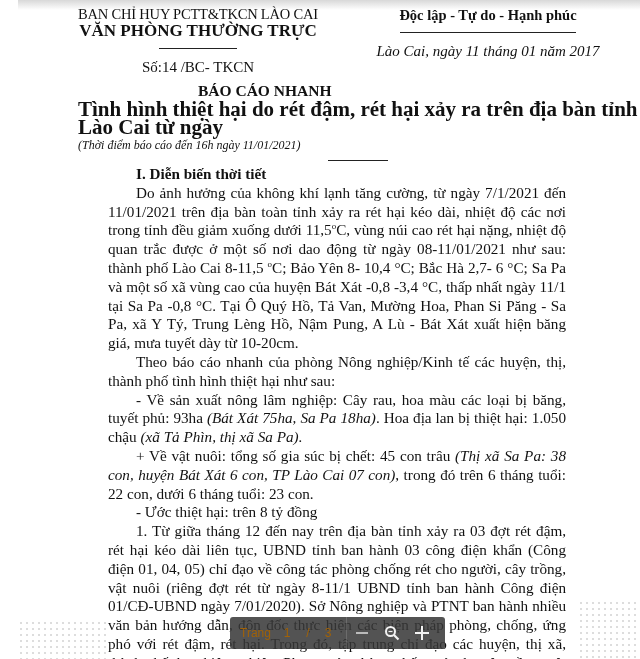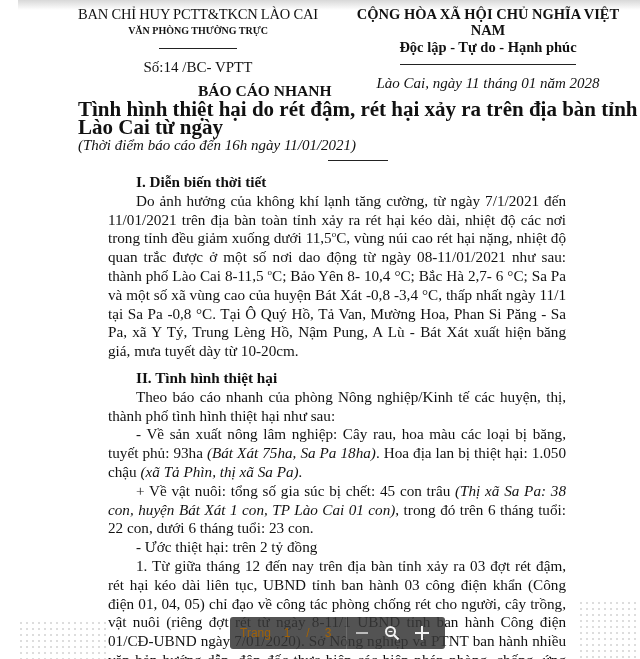--- a/index.html
+++ b/index.html
@@ -5,37 +5,37 @@
   * { box-sizing: border-box; margin: 0; padding: 0; }
   html, body { width: 640px; height: 659px; overflow: hidden; background: #ffffff; }
   body { position: relative; font-family: "Liberation Serif", "DejaVu Serif", serif; color: #111; }
   .top-shade { position: absolute; left: 0; top: 0; width: 640px; height: 10px;
     background: linear-gradient(#d8d8d8, rgba(255,255,255,0)); z-index: 2; }
   .page { position: absolute; left: 18px; top: 0; width: 640px; height: 659px; background: #fff; padding-left: 34px; }
 
   .hdr-left { position: absolute; left: 60px; top: 6px; width: 240px; text-align: center; }
   .hdr-right { position: absolute; left: 320px; top: 6px; width: 300px; text-align: center; }
   .org1 { font-size: 14.5px; line-height: 16px; letter-spacing: -0.2px; }
-  .org2 { font-size: 10px; font-weight: bold; line-height: 18px; }
+  .org2 { font-size: 17px; font-weight: bold; line-height: 18px; }
   .nat1 { font-size: 14.5px; font-weight: bold; line-height: 16px; }
   .nat2 { font-size: 14.5px; font-weight: bold; line-height: 18px; }
   .rule { height: 1px; background: #222; margin: 8px auto 0 auto; }
   .rule.left { width: 78px; }
   .rule.right { width: 176px; }
   .docno { font-size: 15px; margin-top: 10px; }
   .date { font-size: 15px; font-style: italic; margin-top: 10px; }
 
   .title-block { position: absolute; left: 60px; top: 82px; width: 560px; }
   .t1 { font-size: 15.5px; font-weight: bold; line-height: 18px; padding-left: 120px; }
   .t2 { font-size: 21px; font-weight: bold; line-height: 18px; }
-  .t4 { font-size: 15px; font-style: italic; line-height: 18px; }
+  .t4 { font-size: 12px; font-style: italic; line-height: 18px; }
   .rule.center { width: 60px; margin-top: 6px; }
 
   .body { position: absolute; left: 90px; top: 165px; width: 458px; font-size: 15.2px; line-height: 18.8px; }
-  .h { font-weight: bold; text-indent: 28px; margin-top: 8px; }
+  .h { font-weight: bold; text-indent: 28px; margin-top: 0; }
   .p { text-align: justify; text-indent: 28px; }
   .p .i { font-style: italic; }
   sup { font-size: 9px; vertical-align: super; line-height: 0; }
 
   .toolbar { position: absolute; left: 212px; top: 617px; width: 215px; height: 32px;
     background: rgba(55,55,55,0.86); border-radius: 3px; display: flex; align-items: center;
     color: #a16207; font-family: "Liberation Sans", "DejaVu Sans", sans-serif; font-size: 12px; z-index: 5; }
   .tb-label { margin-left: 10px; width: 36px; }
   .tb-cur { width: 22px; text-align: center; }
   .tb-sep { width: 20px; text-align: center; }
@@ -49,46 +49,44 @@
 </head>
 <body>
 
 <div class="page">
   <div class="top-shade"></div>
 
   <div class="hdr-left">
     <div class="org1">BAN CHỈ HUY PCTT&amp;TKCN LÀO CAI</div>
     <div class="org2">VĂN PHÒNG THƯỜNG TRỰC</div>
     <div class="rule left"></div>
-    <div class="docno">Số:14   /BC- VPTT</div>
+    <div class="docno">Số:14   /BC- TKCN</div>
   </div>
 
   <div class="hdr-right">
-    <div class="nat1">CỘNG HÒA XÃ HỘI CHỦ NGHĨA VIỆT NAM</div>
     <div class="nat2">Độc lập - Tự do - Hạnh phúc</div>
     <div class="rule right"></div>
-    <div class="date">Lào Cai, ngày 11  tháng 01  năm 2028</div>
+    <div class="date">Lào Cai, ngày 11  tháng 01  năm 2017</div>
   </div>
 
   <div class="title-block">
     <div class="t1">BÁO CÁO NHANH</div>
     <div class="t2">Tình hình thiệt hại do rét đậm, rét hại xảy ra trên địa bàn tỉnh Lào Cai từ ngày</div>
     <div class="t4">(Thời điểm báo cáo đến 16h ngày 11/01/2021)</div>
     <div class="rule center"></div>
   </div>
 
   <div class="body">
     <div class="h">I. Diễn biến thời tiết</div>
     <div class="p"><span>Do ảnh hưởng của không khí lạnh tăng cường, từ ngày 7/1/2021 đến 11/01/2021 trên địa bàn toàn tỉnh xảy ra rét hại kéo dài, nhiệt độ các nơi trong tỉnh đều giảm xuống dưới 11,5</span><sup>o</sup><span>C, vùng núi cao rét hại nặng, nhiệt độ quan trắc được ở một số nơi dao động từ ngày 08-11/01/2021 như sau: thành phố Lào Cai 8-11,5 </span><sup>o</sup><span>C; Bảo Yên 8- 10,4 °C; Bắc Hà 2,7- 6 °C; Sa Pa và một số xã vùng cao của huyện Bát Xát -0,8 -3,4 °C, thấp nhất ngày 11/1 tại Sa Pa -0,8 °C. Tại Ô Quý Hồ, Tả Van, Mường Hoa, Phan Si Păng - Sa Pa, xã Y Tý, Trung Lèng Hồ, Nậm Pung, A Lù - Bát Xát xuất hiện băng giá, mưa tuyết dày từ 10-20cm.</span></div>
 
-    <div class="h">II. Tình hình thiệt hại</div>
     <div class="p">Theo báo cáo nhanh của phòng Nông nghiệp/Kinh tế các huyện, thị, thành phố tình hình thiệt hại như sau:</div>
     <div class="p"><span>- Về sản xuất nông lâm nghiệp: Cây rau, hoa màu các loại bị băng, tuyết phủ: 93ha </span><span class="i">(Bát Xát 75ha, Sa Pa 18ha)</span><span>. Hoa địa lan bị thiệt hại: 1.050 chậu </span><span class="i">(xã Tả Phìn, thị xã Sa Pa).</span></div>
-    <div class="p"><span>+ Về vật nuôi: tổng số gia súc bị chết: 45 con trâu </span><span class="i">(Thị xã Sa Pa: 38 con, huyện Bát Xát 1 con, TP Lào Cai 01 con)</span><span>,  trong đó trên 6 tháng tuổi: 22 con, dưới 6 tháng tuổi: 23 con.</span></div>
-    <div class="p">- Ước thiệt hại: trên 2 tỷ đồng</div>
+    <div class="p"><span>+ Về vật nuôi: tổng số gia súc bị chết: 45 con trâu </span><span class="i">(Thị xã Sa Pa: 38 con, huyện Bát Xát 6 con, TP Lào Cai 07 con)</span><span>,  trong đó trên 6 tháng tuổi: 22 con, dưới 6 tháng tuổi: 23 con.</span></div>
+    <div class="p">- Ước thiệt hại: trên 8 tỷ đồng</div>
 
     <div class="p">1. Từ giữa tháng 12 đến nay trên địa bàn tỉnh xảy ra 03 đợt rét đậm, rét hại kéo dài liên tục, UBND tỉnh ban hành 03 công điện khẩn (Công điện 01, 04, 05) chỉ đạo về công tác phòng chống rét cho người, cây trồng, vật nuôi (riêng đợt rét từ ngày 8-11/1 UBND tỉnh ban hành Công điện 01/CĐ-UBND ngày 7/01/2020). Sở Nông nghiệp và PTNT ban hành nhiều văn bản hướng dẫn, đôn đốc thực hiện các biện pháp phòng, chống, ứng phó với rét đậm, rét hại. Trong đó, tập trung chỉ đạo các huyện, thị xã, thành phố thực hiện nghiêm Phương án phòng chống rét cho cây trồng, vật nuôi</div>
   </div>
 
   <div class="dots"></div>
   <div class="dots r"></div>
 
   <div class="toolbar">
     <span class="tb-label">Trang</span>
     <span class="tb-cur">1</span>

